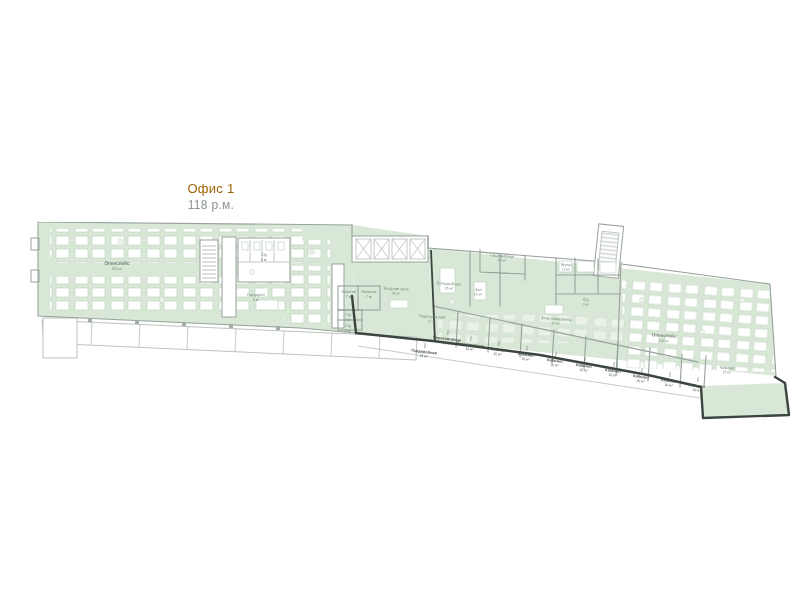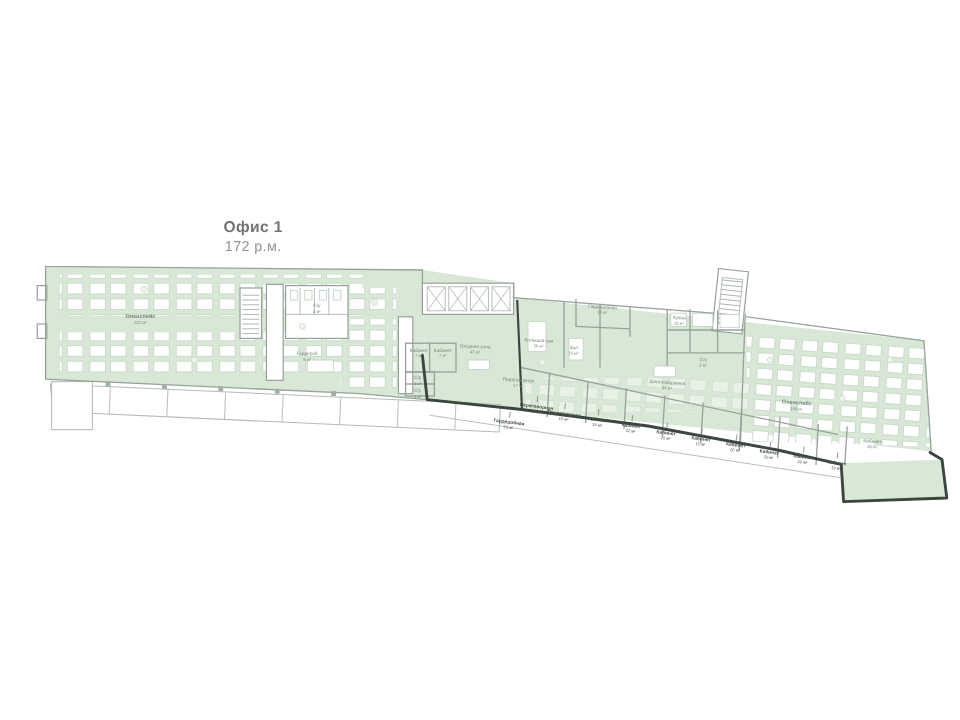--- a/index.html
+++ b/index.html
@@ -1,21 +1,21 @@
 <!DOCTYPE html>
 <html><head>
 <meta charset="utf-8">
 <style>
   html,body{margin:0;padding:0;background:#ffffff;}
   .stage{position:relative;width:800px;height:600px;background:#ffffff;overflow:hidden;
          font-family:"Liberation Sans",sans-serif;}
   .plan-svg{position:absolute;left:0;top:0;}
   
   .office-label{position:absolute;width:90px;text-align:center;z-index:3;}
-  .office-title{font-size:13px;font-weight:700;color:#737373;letter-spacing:.3px;}
+  .office-title{font-size:13px;font-weight:400;color:#a16207;letter-spacing:.3px;}
   .office-capacity{font-size:12px;color:#8d9690;margin-top:2px;letter-spacing:.3px;}
   
   .watermark{position:absolute;left:321px;top:280px;display:flex;align-items:center;
              z-index:2;pointer-events:none;}
   .wm-bars{display:flex;gap:4px;margin-right:8px;}
   .wm-bar{width:8px;height:36px;background:rgba(255,255,255,0.58);border-radius:1px;}
   .wm-text{font-size:44px;font-weight:700;color:rgba(255,255,255,0.58);
            letter-spacing:2px;line-height:40px;text-transform:lowercase;}
   
   .room-fill{fill:#d9e8d6;}
@@ -36,21 +36,21 @@
   .co-area{font-size:3.4px;text-anchor:middle;}
   .leader{stroke:#6d776f;stroke-width:0.6;}
 </style>
 </head>
 <body>
 
 <div class="stage">
 
   <div class="office-label" style="left:166px;top:181px;">
     <div class="office-title">Офис 1</div>
-    <div class="office-capacity">172 р.м.</div>
+    <div class="office-capacity">118 р.м.</div>
   </div>
 
   <svg class="plan-svg" width="800" height="600" viewBox="0 0 800 600">
     <defs>
       <pattern id="desks" width="36" height="13" patternUnits="userSpaceOnUse">
         <rect x="3" y="2" width="13" height="9" fill="#ffffff" stroke="#c3d5c3" stroke-width="0.7"></rect>
         <rect x="20" y="2" width="13" height="9" fill="#ffffff" stroke="#c3d5c3" stroke-width="0.7"></rect>
       </pattern>
       <pattern id="desks2" width="36" height="13" patternUnits="userSpaceOnUse" patternTransform="rotate(4)">
         <rect x="3" y="2" width="13" height="9" fill="#ffffff" stroke="#c3d5c3" stroke-width="0.7"></rect>

